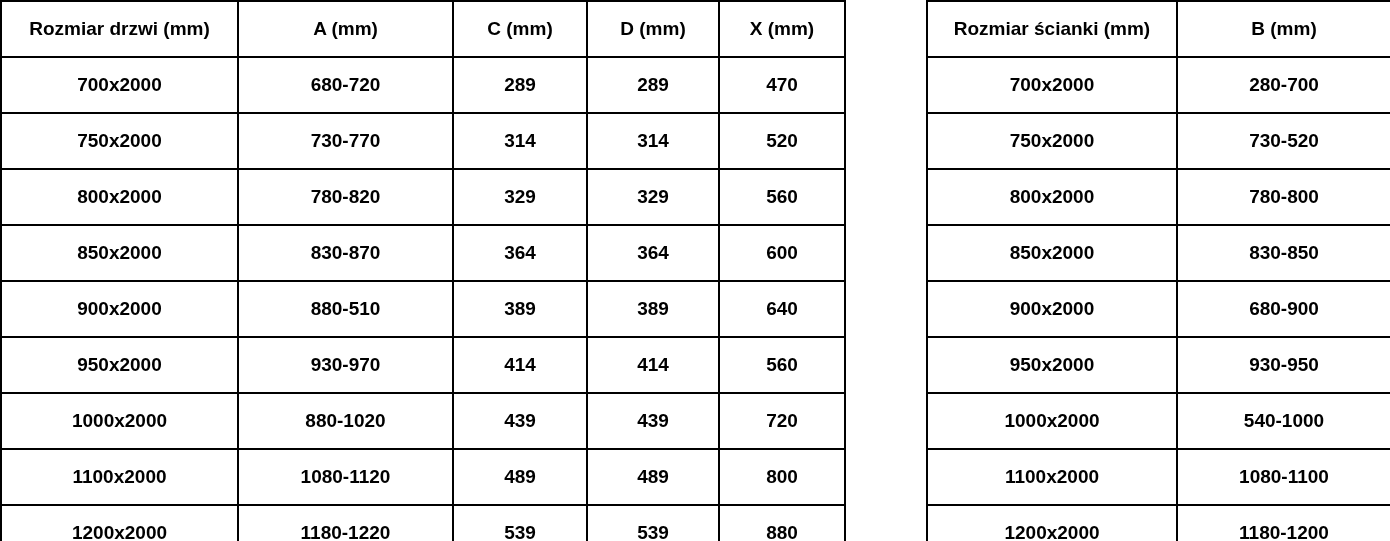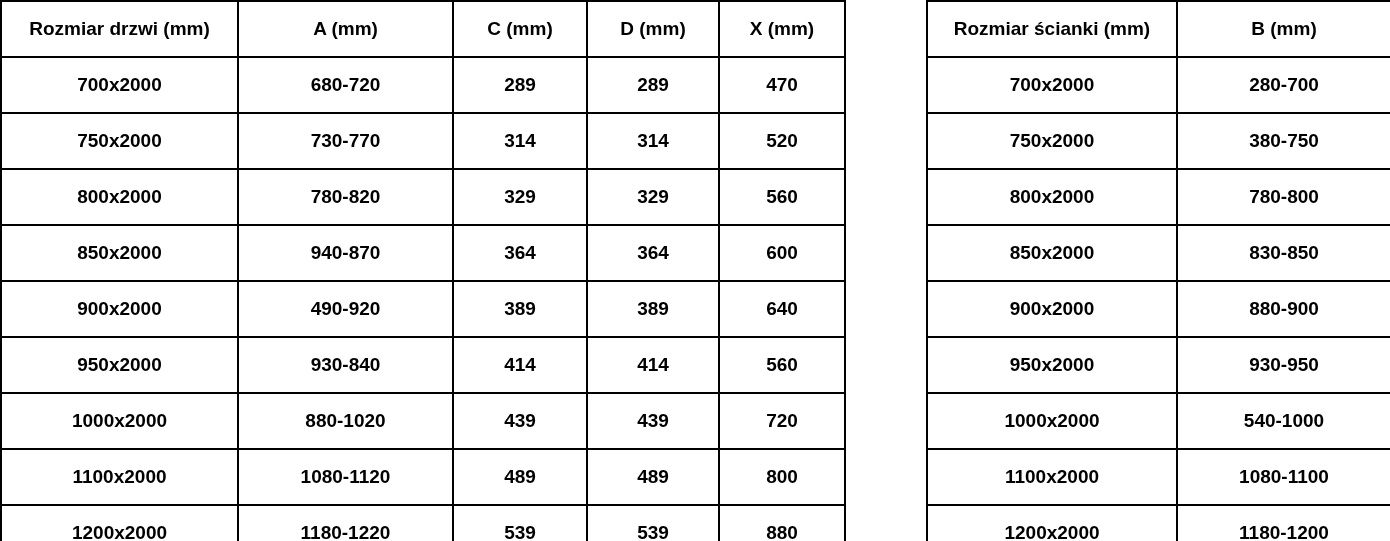--- a/index.html
+++ b/index.html
@@ -110,35 +110,35 @@
         </tr>
         <tr>
           <td>800x2000</td>
           <td>780-820</td>
           <td>329</td>
           <td>329</td>
           <td>560</td>
         </tr>
         <tr>
           <td>850x2000</td>
-          <td>940-870</td>
+          <td>830-870</td>
           <td>364</td>
           <td>364</td>
           <td>600</td>
         </tr>
         <tr>
           <td>900x2000</td>
-          <td>490-920</td>
+          <td>880-510</td>
           <td>389</td>
           <td>389</td>
           <td>640</td>
         </tr>
         <tr>
           <td>950x2000</td>
-          <td>930-840</td>
+          <td>930-970</td>
           <td>414</td>
           <td>414</td>
           <td>560</td>
         </tr>
         <tr>
           <td>1000x2000</td>
           <td>880-1020</td>
           <td>439</td>
           <td>439</td>
           <td>720</td>
@@ -175,33 +175,33 @@
           <th>B (mm)</th>
         </tr>
       </thead>
       <tbody>
         <tr>
           <td>700x2000</td>
           <td>280-700</td>
         </tr>
         <tr>
           <td>750x2000</td>
-          <td>380-750</td>
+          <td>730-520</td>
         </tr>
         <tr>
           <td>800x2000</td>
           <td>780-800</td>
         </tr>
         <tr>
           <td>850x2000</td>
           <td>830-850</td>
         </tr>
         <tr>
           <td>900x2000</td>
-          <td>880-900</td>
+          <td>680-900</td>
         </tr>
         <tr>
           <td>950x2000</td>
           <td>930-950</td>
         </tr>
         <tr>
           <td>1000x2000</td>
           <td>540-1000</td>
         </tr>
         <tr>

